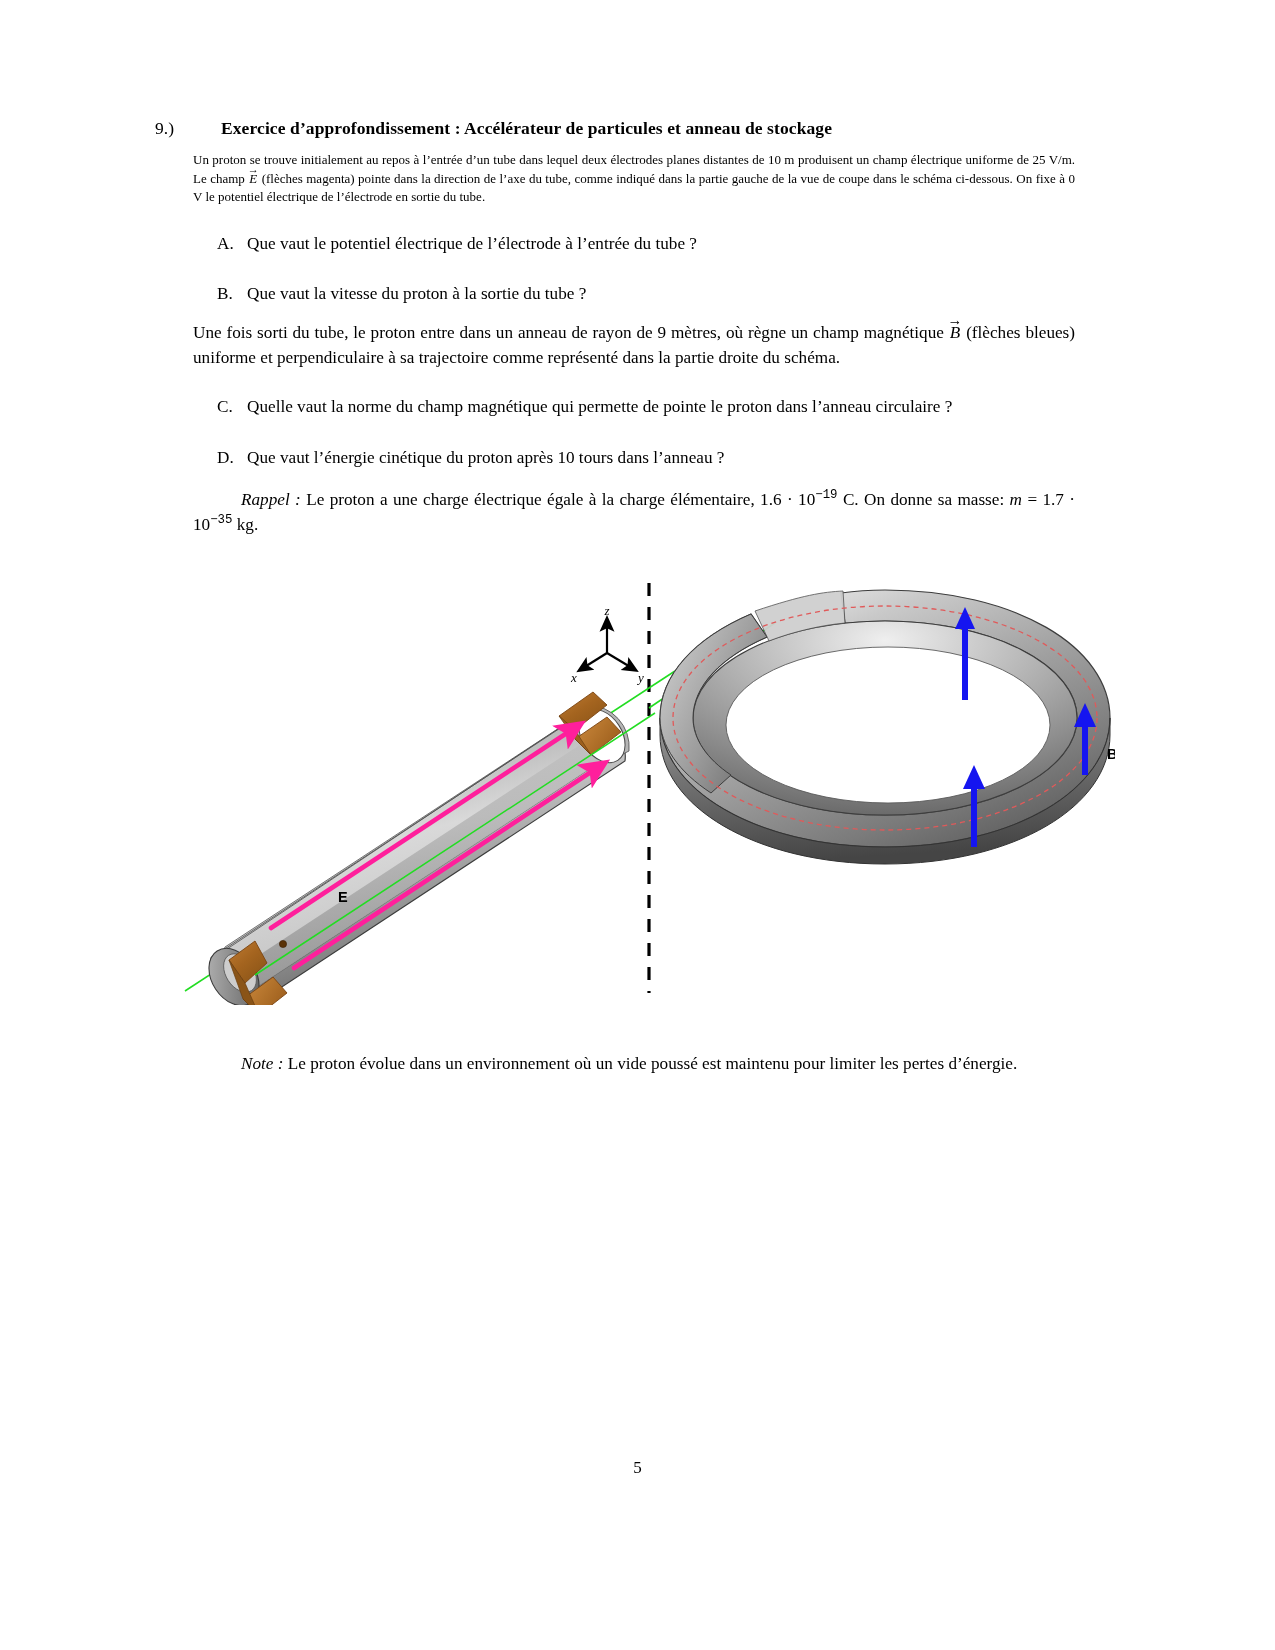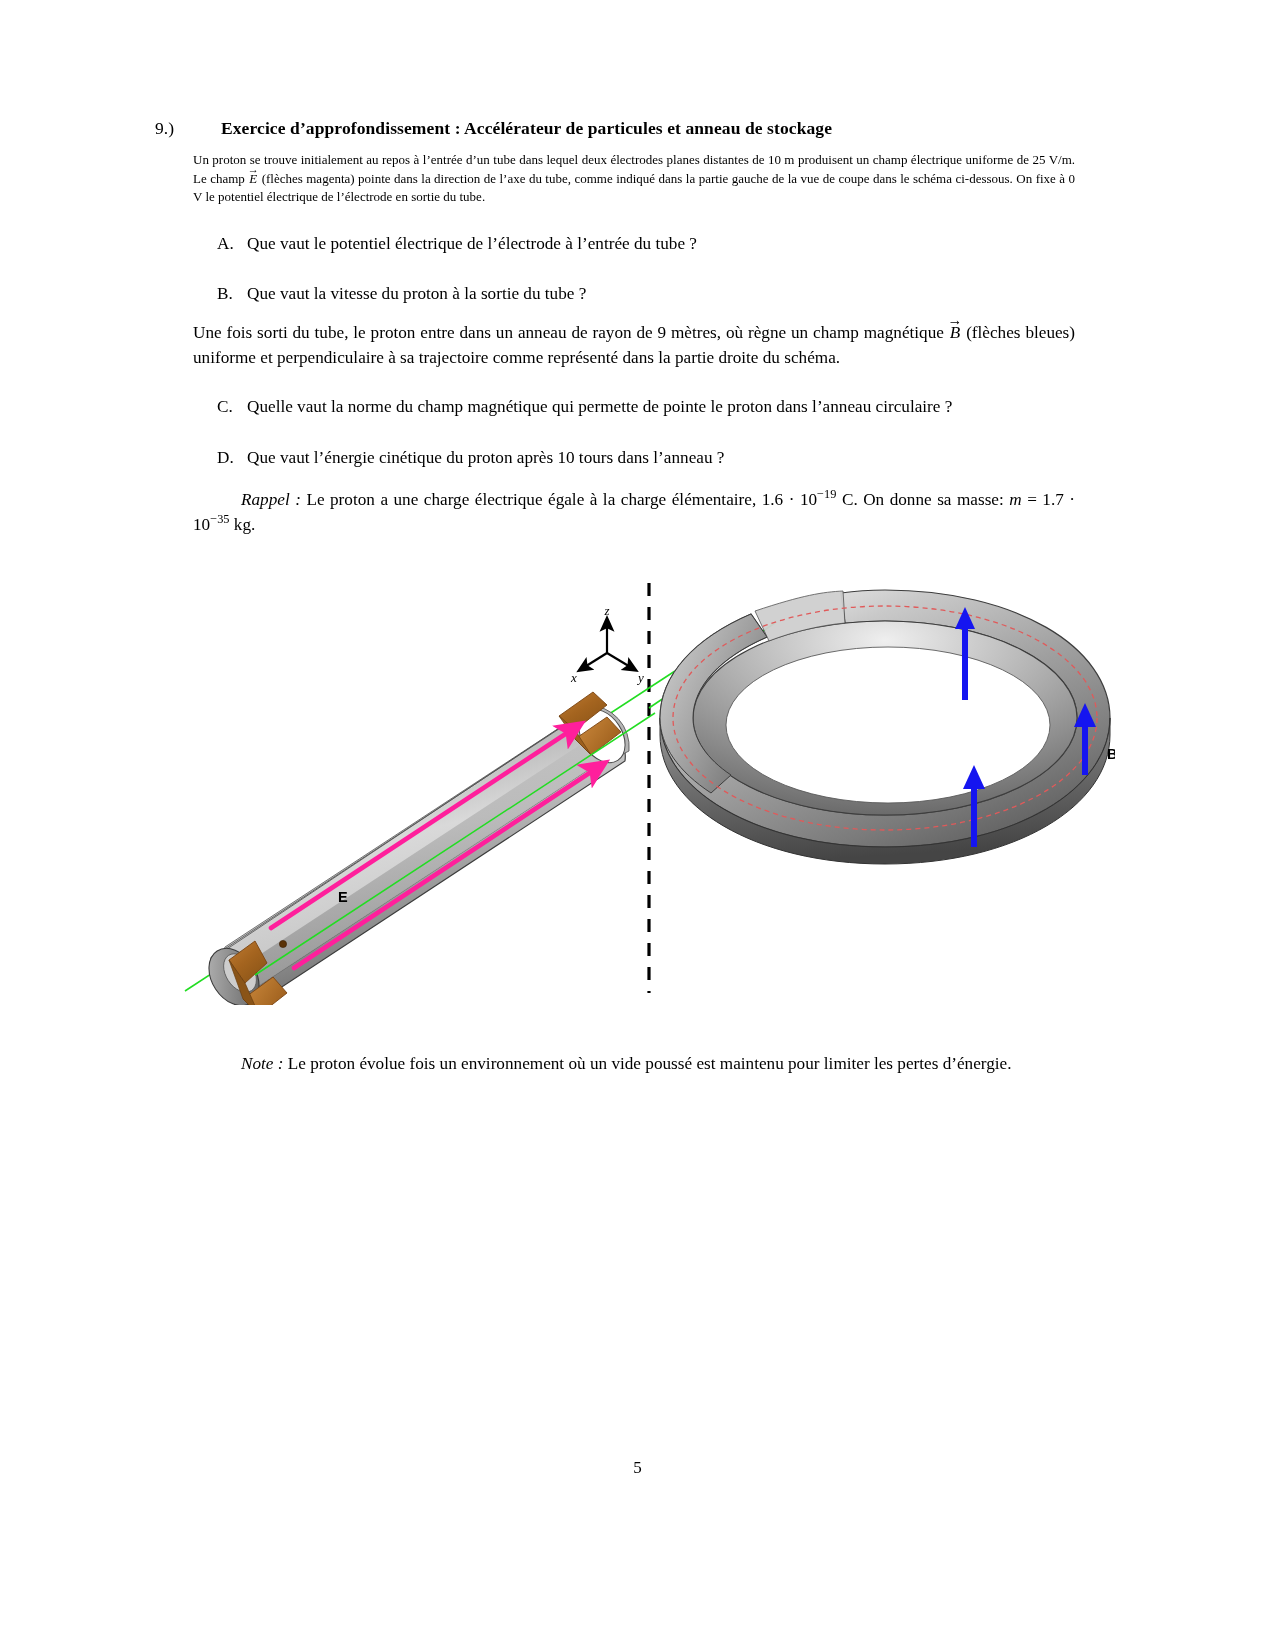--- a/index.html
+++ b/index.html
@@ -95,21 +95,21 @@
     width: 30px;
   }
   .item-text {
     flex: 1 1 auto;
     text-align: justify;
     margin-top: 13px;
   }
 
   .it { font-style: italic; margin-left: 48px; }
   .mathvar { font-style: italic; font-family: "Liberation Serif", serif; }
-  sup.exp { font-size: 0.72em; vertical-align: super; line-height: 0; }
+  sup.exp { font-size: 0.72em; vertical-align: super; line-height: 0; font-family: Liberation Mono, monospace; }
 
   .vecwrap {
     position: relative;
     display: inline-block;
     font-style: italic;
     padding: 0 1px;
   }
   .vecwrap .arrowhat {
     position: absolute;
     left: 50%;
@@ -385,18 +385,18 @@
           <path d="M 819 190 L 830 214 L 808 214 Z" fill="#1515f0"></path>
 
           <line x1="1092" y1="185" x2="1092" y2="128" stroke="#1515f0" stroke-width="6"></line>
           <path d="M 1092 112 L 1103 136 L 1081 136 Z" fill="#1515f0"></path>
         </g>
       </g>
     </svg>
   </div>
 
   <div class="note-block">
-    <p class="note"><span class="it">Note :</span> <span>Le proton évolue fois un environnement où un vide poussé est maintenu pour limiter les pertes d’énergie.</span></p>
+    <p class="note"><span class="it">Note :</span> <span>Le proton évolue dans un environnement où un vide poussé est maintenu pour limiter les pertes d’énergie.</span></p>
   </div>
 
   <div class="page-number">5</div>
 
 </div>
 
 </body></html>

